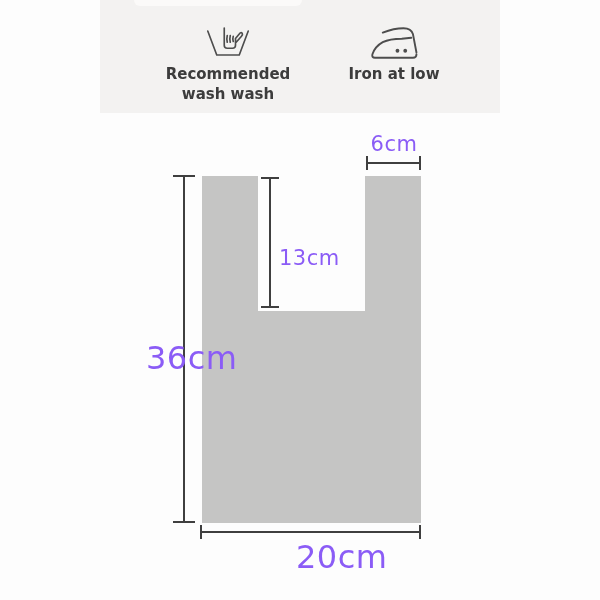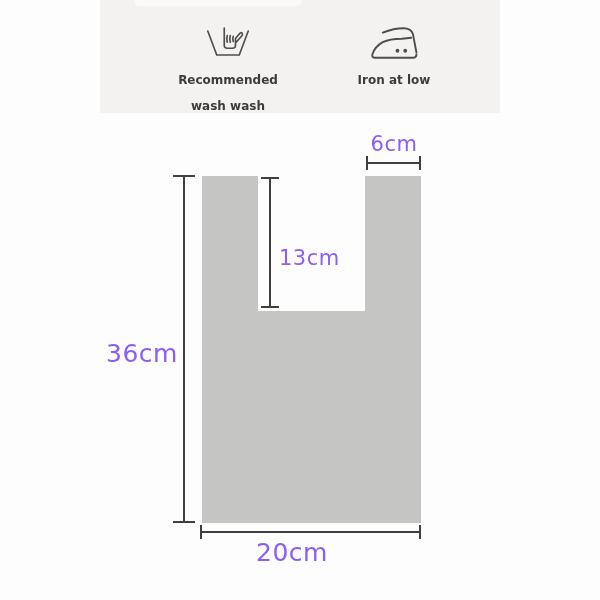--- a/index.html
+++ b/index.html
@@ -30,37 +30,37 @@
   .care-icon-box {
     height: 42px; display: flex; align-items: flex-end; justify-content: center;
   }
   .care-icon-box svg { display: block; }
   .care-icon-box .st {
     fill: none; stroke: #4d4d4d; stroke-width: 2.2;
     stroke-linecap: round; stroke-linejoin: round;
   }
   .care-icon-box .dot { fill: #4d4d4d; stroke: none; }
   .care-label {
-    margin-top: 10px; text-align: center;
-    font-size: 12px; font-weight: bold; line-height: 16px; color: #3c3c3c;
+    margin-top: 4px; text-align: center;
+    font-size: 15px; font-weight: bold; line-height: 16px; color: #3c3c3c;
   }
 
   
   .bag {
     position: absolute; left: 202px; top: 176px; width: 219px; height: 347px;
     background: #c5c5c4;
   }
   .bag-notch {
     position: absolute; left: 56px; top: 0; width: 107px; height: 135px;
     background: #fdfdfd;
   }
 
   .dim-line, .dim-tick { position: absolute; background: #3f3f3f; }
   .dim-label { position: absolute; color: #8b5cf6; }
-  .dim-label.big   { font-size: 25px; letter-spacing: 0.5px; }
+  .dim-label.big   { font-size: 32px; letter-spacing: 0.5px; margin-left: 40px; }
   .dim-label.small { font-size: 21px; letter-spacing: 0.5px; }
 
   
   .h36-line  { left: 183px; top: 176px; width: 2px; height: 347px; }
   .h36-tick-top { left: 173px; top: 175px; width: 22px; height: 2px; }
   .h36-tick-bot { left: 173px; top: 521px; width: 22px; height: 2px; }
   .h36-label { left: 106px; top: 339px; }
 
   
   .h13-line  { left: 269px; top: 178px; width: 2px; height: 130px; }

